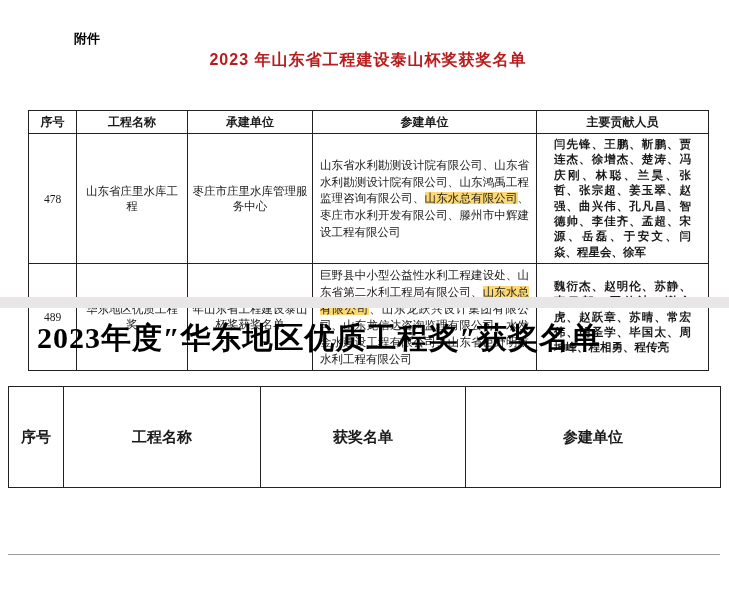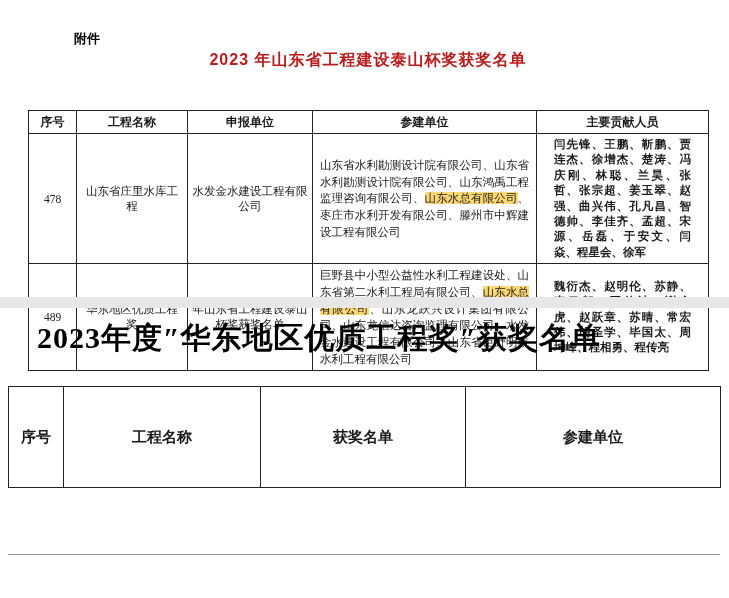--- a/index.html
+++ b/index.html
@@ -86,28 +86,28 @@
     <col class="w-seq1">
       <col class="w-proj1">
       <col class="w-decl1">
       <col class="w-part1">
       <col class="w-contr1">
   </colgroup>
   <tbody>
       <tr>
     <th>序号</th>
     <th>工程名称</th>
-    <th>申报单位</th>
+    <th>承建单位</th>
     <th>参建单位</th>
     <th>主要贡献人员</th>
   </tr>
   <tr class="row-478">
     <td class="td-center">478</td>
     <td class="td-center">山东省庄里水库工程</td>
-    <td class="td-center">水发金水建设工程有限公司</td>
+    <td class="td-center">枣庄市庄里水库管理服务中心</td>
     <td class="td-just"><span>山东省水利勘测设计院有限公司、山东省水利勘测设计院有限公司、山东鸿禹工程监理咨询有限公司、</span><span class="hl">山东水总有限公司</span><span>、枣庄市水利开发有限公司、滕州市中辉建设工程有限公司</span></td>
     <td class="td-names">闫先锋、王鹏、靳鹏、贾连杰、徐增杰、楚涛、冯庆刚、林聪、兰昊、张哲、张宗超、姜玉翠、赵强、曲兴伟、孔凡昌、智德帅、李佳齐、孟超、宋源、岳磊、于安文、闫焱、程星会、徐军</td>
   </tr>
   <tr class="row-489">
     <td class="td-center">489</td>
     <td class="td-center">华东地区优质工程奖</td>
     <td class="td-center">年山东省工程建设泰山杯奖获奖名单</td>
     <td class="td-just"><span>巨野县中小型公益性水利工程建设处、山东省第二水利工程局有限公司、</span><span class="hl">山东水总有限公司</span><span>、山东龙跃兴设计集团有限公司、山东龙信达咨询监理有限公司、水发金水建设工程有限公司、山东省巨野明航水利工程有限公司</span></td>
     <td class="td-names">魏衍杰、赵明伦、苏静、李云贺、王传波、谢金虎、赵跃章、苏晴、常宏伟、胡圣学、毕国太、周坤峰、程相勇、程传亮</td>
   </tr>

